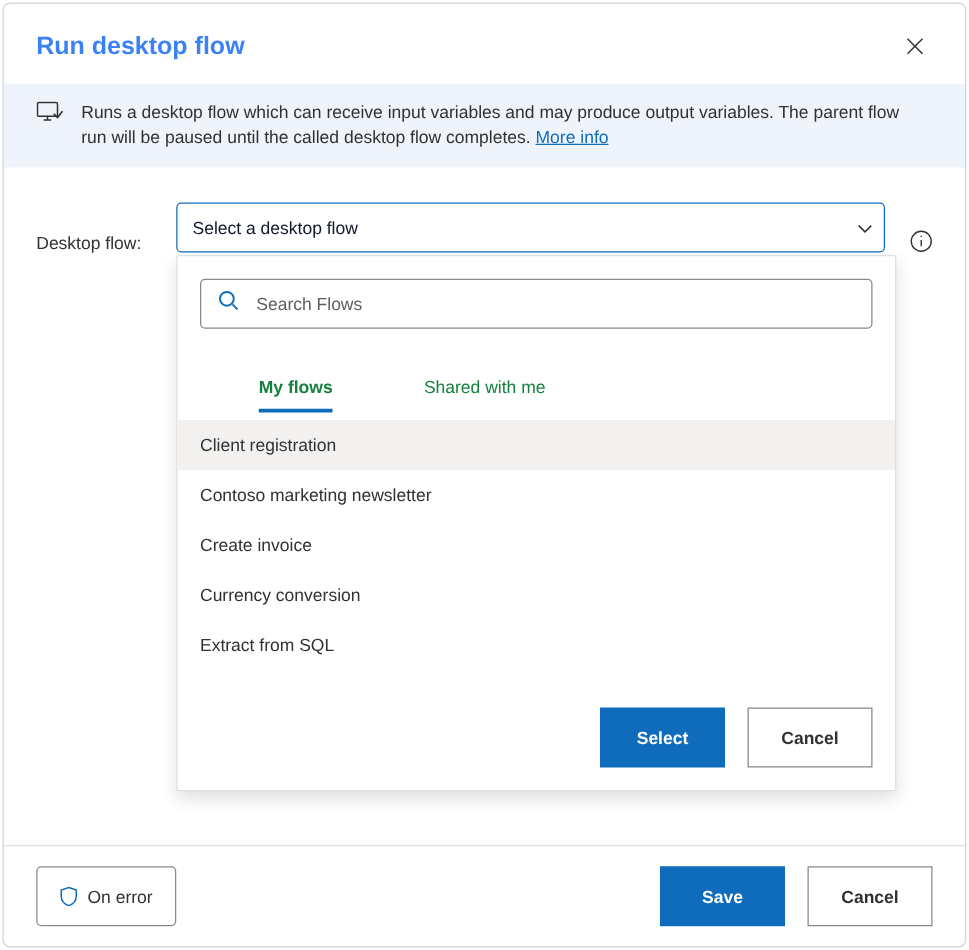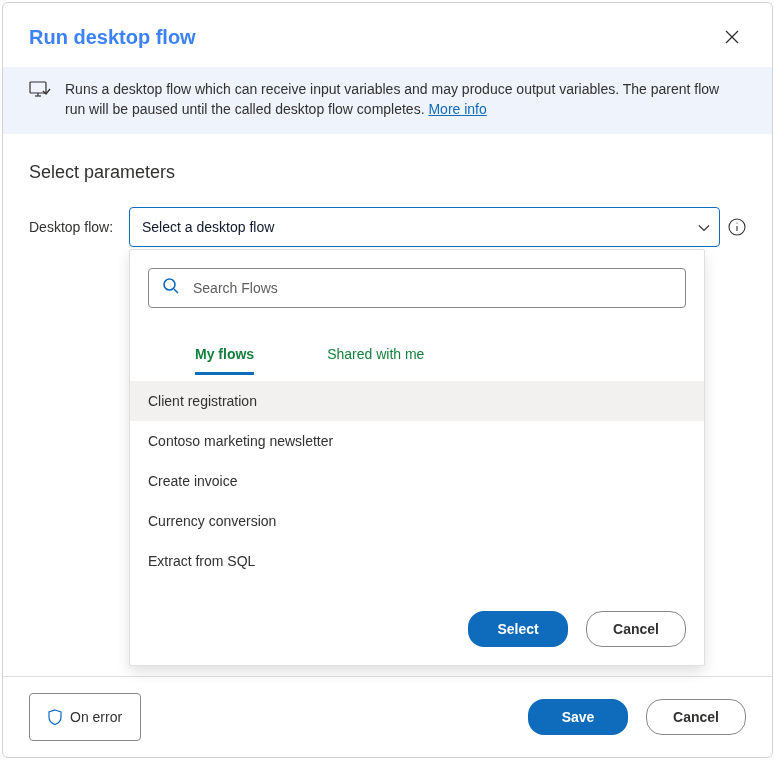--- a/index.html
+++ b/index.html
@@ -8,39 +8,39 @@
     .header { display: flex; justify-content: space-between; align-items: center; padding: 20px 26px 16px 26px; }
     .header h1 { font-size: 20px; font-weight: 600; color: #3b82f6; }
     .close-btn { background: none; border: none; cursor: pointer; padding: 4px; display: flex; align-items: center; justify-content: center; width: 28px; height: 28px; }
     .close-btn svg { width: 14px; height: 14px; }
     .info-banner { background: #eef3fc; padding: 12px 36px 14px 26px; display: flex; align-items: flex-start; gap: 14px; }
     .info-banner .icon-wrap { flex-shrink: 0; padding-top: 2px; }
     .info-banner p { font-size: 14px; color: #323130; line-height: 1.45; }
     .info-banner a { color: #0f6cbd; text-decoration: underline; }
     .content { padding: 28px 26px 0 26px; flex: 1; position: relative; }
     .section-title { font-size: 18px; font-weight: 400; color: #323130; margin-bottom: 24px; }
-    .form-row { display: flex; align-items: center; }
+    .form-row { display: flex; align-items: flex-end; gap: 12px; }
     .form-label { font-size: 14px; color: #323130; width: 100px; flex-shrink: 0; }
     .select-wrap { flex: 1; position: relative; }
     .select-box { width: 100%; height: 40px; border: 1px solid #0f6cbd; border-radius: 4px; padding: 0 36px 0 12px; font-size: 14px; color: #0f172a; display: flex; align-items: center; background: #fff; cursor: pointer; }
     .chevron-down { position: absolute; right: 10px; top: 50%; transform: translateY(-50%); pointer-events: none; }
     .info-icon-btn { background: none; border: none; cursor: pointer; padding: 0; margin-left: 8px; display: flex; }
     .dropdown-panel { position: absolute; top: 42px; left: 0; right: -28px; background: #fff; border: 1px solid #e1dfdd; box-shadow: 0 6px 14px rgba(0,0,0,0.12); border-radius: 2px; padding: 18px 0 18px 0; z-index: 10; width: 576px; }
     .search-wrap { margin: 0 18px 30px 18px; position: relative; }
     .search-input { width: 100%; height: 40px; border: 1px solid #8a8886; border-radius: 4px; padding: 0 12px 0 44px; font-size: 14px; color: #323130; }
     .search-input::placeholder { color: #605e5c; }
     .search-icon { position: absolute; left: 14px; top: 50%; transform: translateY(-50%); }
     .tabs { display: flex; gap: 26px; padding: 0 18px; margin-bottom: 6px; }
     .tab { font-size: 14px; color: #15803d; padding: 8px 0 10px 0; border-bottom: 3px solid transparent; cursor: pointer; background: none; border-top: none; border-left: none; border-right: none; margin-left: 47px; }
     .tab.active { font-weight: 600; border-bottom-color: #0f6cbd; }
     .flow-list { }
     .flow-item { padding: 12px 18px; font-size: 14px; color: #323130; cursor: pointer; }
     .flow-item.highlighted { background: #f2f1f0; }
     .panel-actions { display: flex; justify-content: flex-end; gap: 18px; padding: 30px 18px 0 18px; }
-    .btn { height: 36px; padding: 0 24px; border-radius: 16px; font-size: 14px; font-weight: 600; cursor: pointer; display: inline-flex; align-items: center; justify-content: center; min-width: 100px; }
+    .btn { height: 48px; padding: 0 24px; border-radius: 0; font-size: 14px; font-weight: 600; cursor: pointer; display: inline-flex; align-items: center; justify-content: center; min-width: 100px; }
     .btn-primary { background: #0f6cbd; color: #fff; border: none; }
     .btn-secondary { background: #fff; color: #323130; border: 1px solid #8a8886; }
     .footer { border-top: 1px solid #e1dfdd; padding: 16px 26px; display: flex; justify-content: space-between; align-items: center; margin-top: auto; }
     .on-error-btn { background: #fff; border: 1px solid #8a8886; border-radius: 4px; height: 48px; padding: 0 18px; font-size: 14px; color: #323130; cursor: pointer; display: inline-flex; align-items: center; gap: 8px; }
     .footer-right { display: flex; gap: 18px; }
   </style>
 </head>
 <body>
 
 <div class="dialog">
@@ -62,21 +62,20 @@
         <line x1="9" y1="12" x2="9" y2="15"></line>
         <path d="M14 10 L17 13 L21 8" stroke="#323130" stroke-width="1.3" fill="none"></path>
       </svg>
     </span>
     <p>
       <span>Runs a desktop flow which can receive input variables and may produce output variables. The parent flow run will be paused until the called desktop flow completes. </span><a href="#">More info</a>
     </p>
   </div>
 
   <div class="content">
-    <div class="section-title">Select parameters</div>
 
     <div class="form-row">
       <label class="form-label">Desktop flow:</label>
       <div class="select-wrap">
         <div class="select-box">
           <span>Select a desktop flow</span>
           <span class="chevron-down">
             <svg width="12" height="8" viewBox="0 0 12 8" fill="none" stroke="#323130" stroke-width="1.2">
               <path d="M1 1.5 L6 6.5 L11 1.5"></path>
             </svg>

